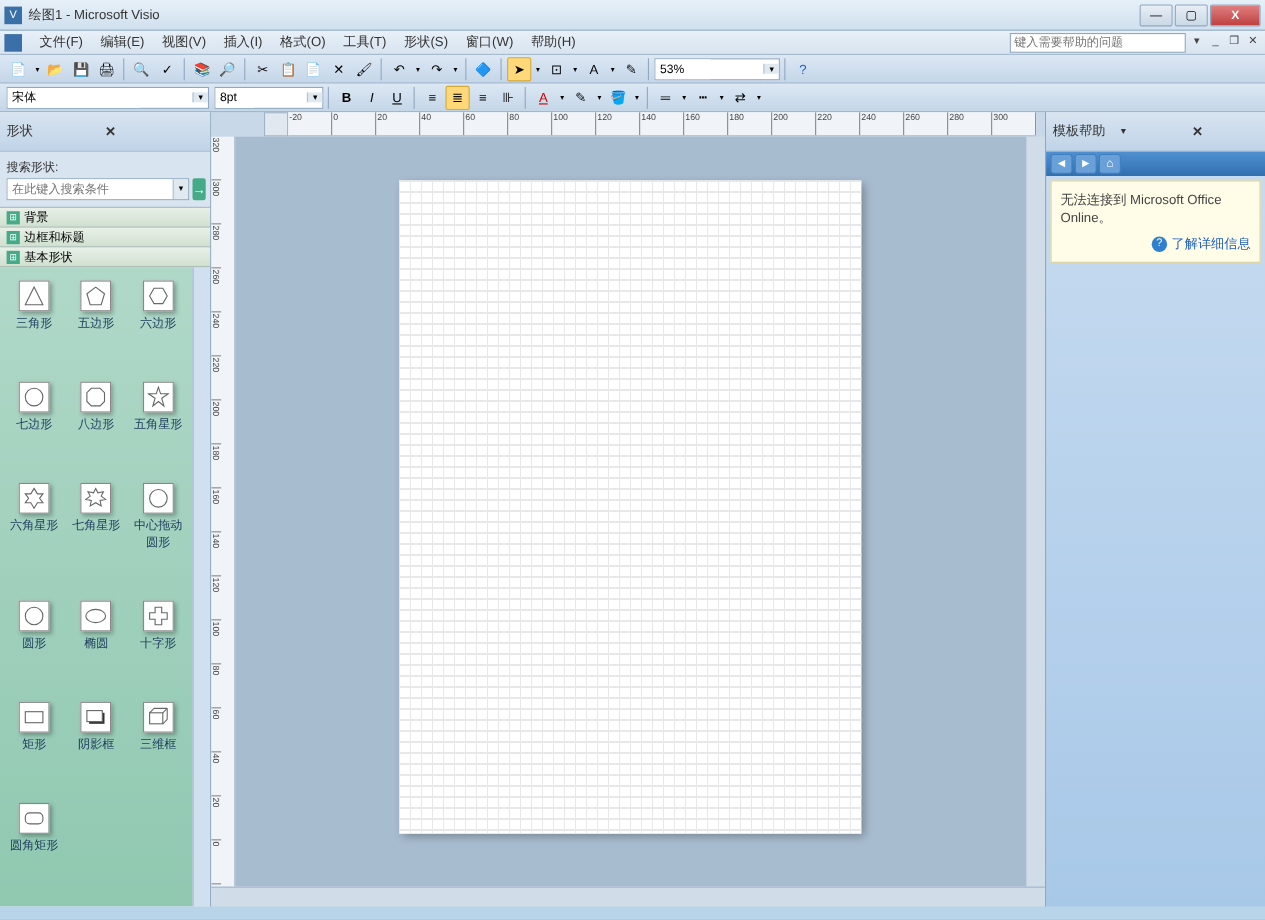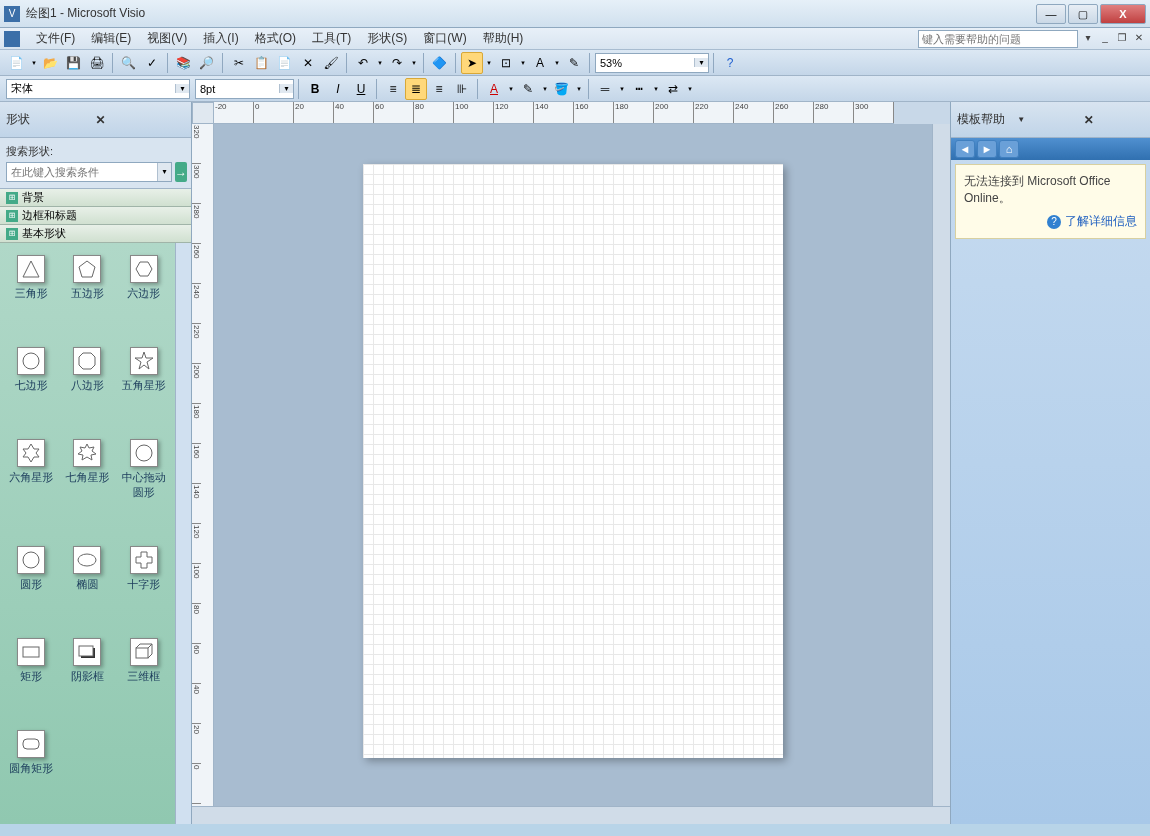--- a/index.html
+++ b/index.html
@@ -56,21 +56,21 @@
 .shapes-scroll { width: 16px; background: #d0e0f0; border-left: 1px solid #a0b4c8; }
 
 
 .canvas-area { flex: 1; display: flex; flex-direction: column; background: #c8d8e8; }
 .ruler-corner { width: 22px; height: 22px; background: #e0e8f0; border: 1px solid #a0b4c8; }
 .ruler-h { height: 22px; background: #f0f4f8; border-bottom: 1px solid #a0b4c8; position: relative; overflow: hidden; }
 .ruler-h-inner { display: flex; height: 100%; }
 .ruler-tick { flex: none; width: 40px; border-right: 1px solid #888; font-size: 8px; color: #444; padding-left: 1px; position: relative; }
 .ruler-v { width: 22px; background: #f0f4f8; border-right: 1px solid #a0b4c8; position: relative; overflow: hidden; }
 .ruler-v-tick { height: 40px; border-bottom: 1px solid #888; font-size: 8px; color: #444; writing-mode: vertical-rl; padding-top: 1px; }
-.canvas-top { display: flex; }
+.canvas-top { display: flex; margin-left: 48px; }
 .canvas-body { flex: 1; display: flex; overflow: hidden; }
 .canvas-scroll { flex: 1; background: #a8bcd0; overflow: auto; position: relative; display: flex; align-items: flex-start; justify-content: center; padding: 40px 0; }
 .page { width: 420px; height: 594px; background: white; box-shadow: 3px 3px 8px rgba(0,0,0,0.3); background-image: repeating-linear-gradient(#e8e8e8 0 1px, transparent 1px 10px), repeating-linear-gradient(90deg, #e8e8e8 0 1px, transparent 1px 10px); }
 .vscroll { width: 18px; background: #d0dce8; border-left: 1px solid #a0b4c8; }
 .hscroll-row { height: 18px; display: flex; background: #d0dce8; border-top: 1px solid #a0b4c8; }
 
 
 .help-pane { width: 200px; background: linear-gradient(#c8dcf0, #a8c8e8); border-left: 1px solid #8fa8bf; display: flex; flex-direction: column; }
 .help-nav { height: 22px; background: linear-gradient(#5090d0, #3070b0); display: flex; align-items: center; padding: 0 4px; gap: 2px; }
 .help-nav-btn { width: 20px; height: 18px; background: #6aa0d8; border: 1px solid #4080c0; border-radius: 3px; color: white; text-align: center; line-height: 16px; font-size: 11px; cursor: pointer; }

